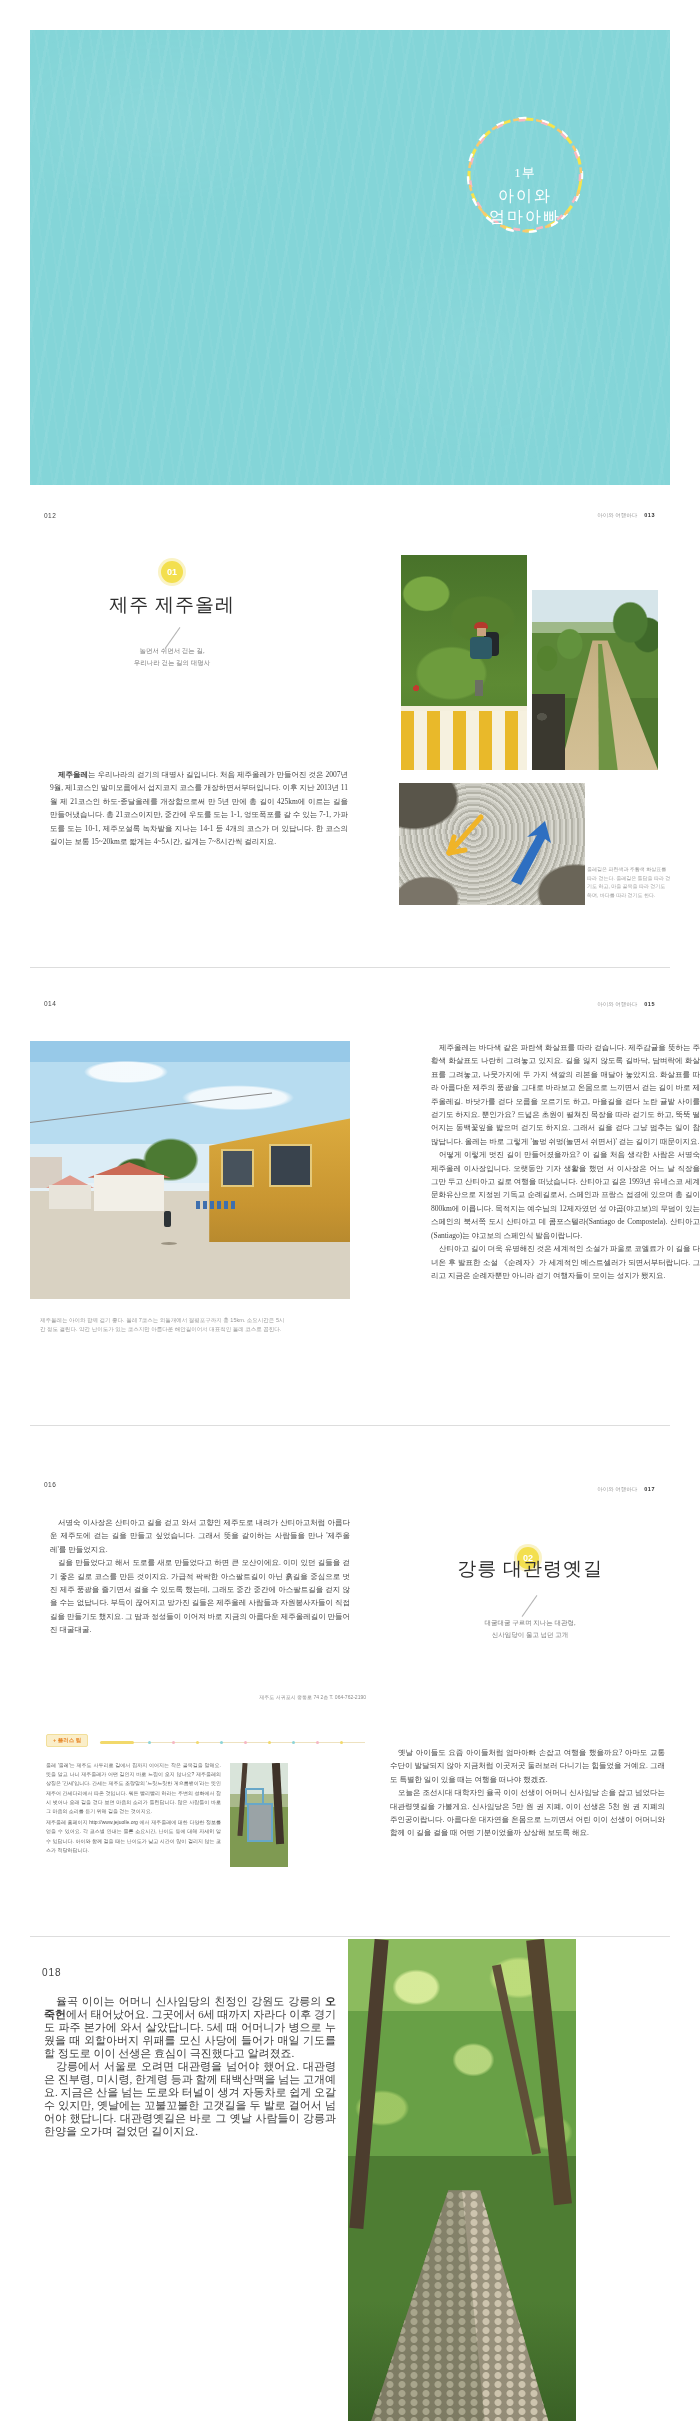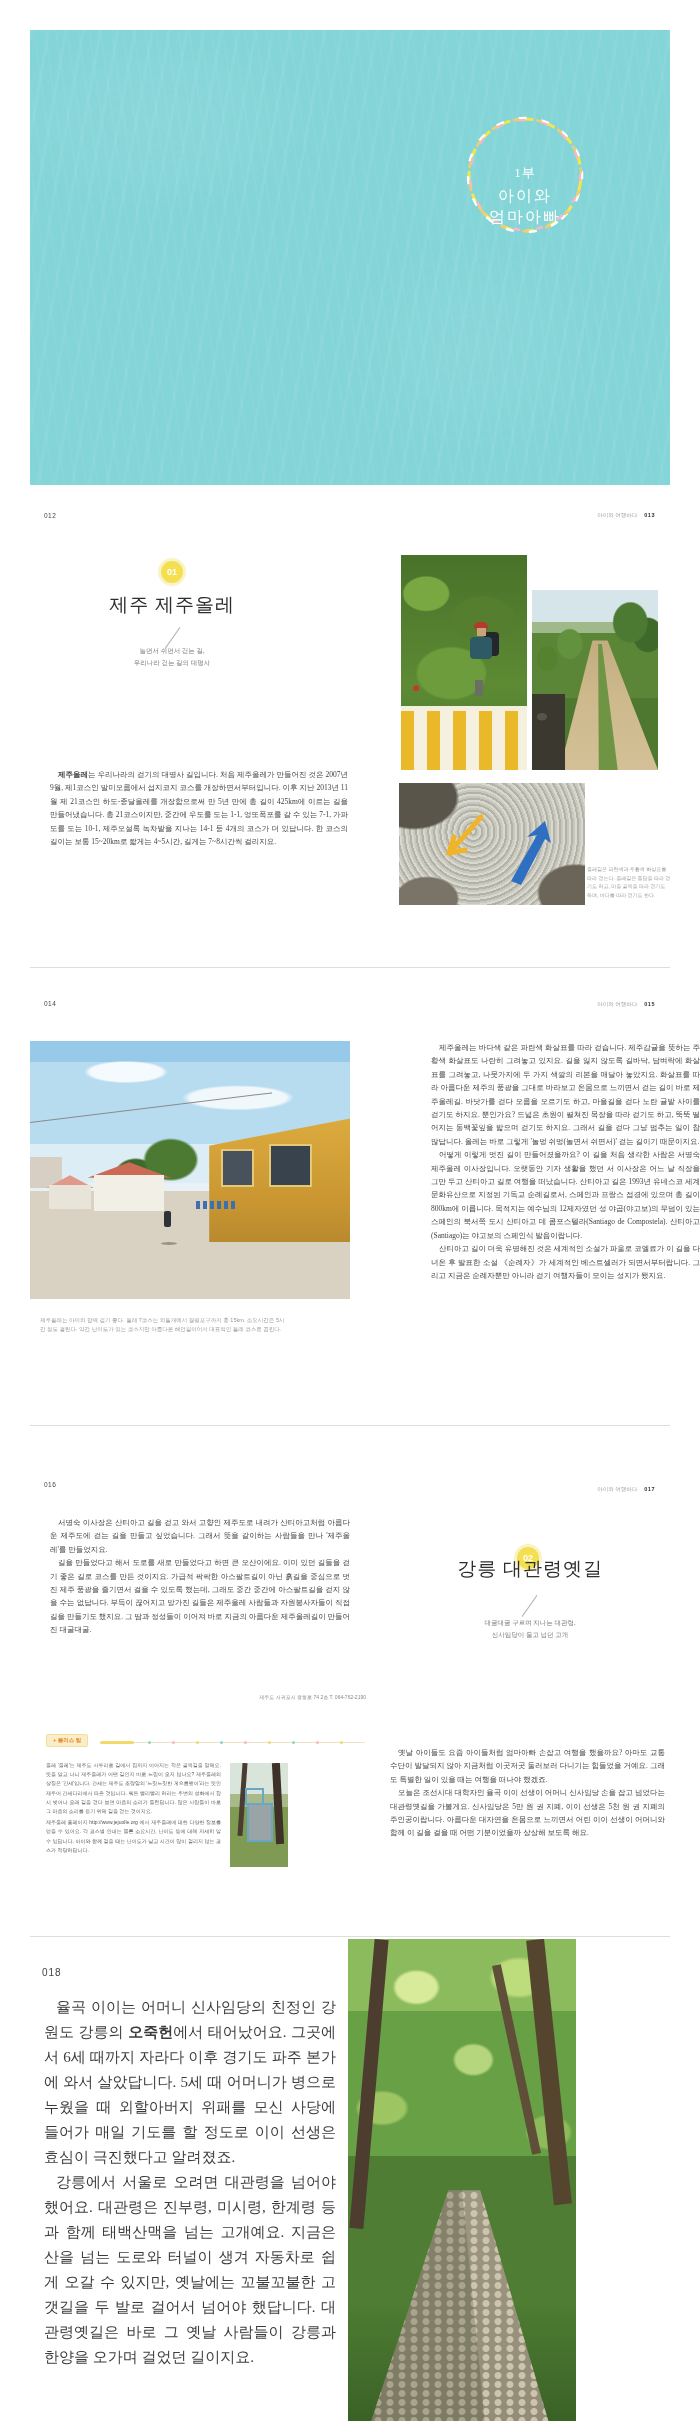--- a/index.html
+++ b/index.html
@@ -113,21 +113,21 @@
   .tip-text p{margin:0 0 2px 0;}
   .phT{background:linear-gradient(180deg,#d9e4da 0 30%,#a9b98a 30% 42%,#7f9a52 42% 100%);}
   .phT .tr1{position:absolute;left:18%;top:0;width:9%;height:70%;background:#4a3c30;transform:rotate(4deg);}
   .phT .tr2{position:absolute;right:10%;top:0;width:14%;height:78%;background:#3e3228;transform:rotate(-3deg);}
   .phT .sign{position:absolute;left:30%;top:38%;width:38%;height:34%;background:#9aa3a6;border:2px solid #68a7c8;}
   .phT .rail{position:absolute;left:26%;top:24%;width:26%;height:14%;border:2px solid #68a7c8;border-bottom:none;}
 
   
   #s5{top:1936px;height:485px;}
   .pnum-lg{position:absolute;font-family:"Liberation Sans",sans-serif;font-size:10px;color:#444;letter-spacing:1px;}
-  .body-lg{position:absolute;font-size:15px;line-height:25px;text-align:justify;color:#3c3c3c;}
+  .body-lg{position:absolute;font-size:11px;line-height:13px;text-align:justify;color:#3c3c3c;}
   .body-lg p{margin:0;text-indent:12px;}
   .phF{background:linear-gradient(180deg,#8cbb5e 0 15%,#68a046 15% 45%,#4e7d33 45% 75%,#3a6126 100%);}
   .phF .light{position:absolute;inset:0;background:
      radial-gradient(40px 30px at 30% 10%,rgba(223,240,160,.9) 0 50%,rgba(0,0,0,0) 60%),
      radial-gradient(50px 35px at 75% 8%,rgba(201,228,130,.8) 0 50%,rgba(0,0,0,0) 60%),
      radial-gradient(35px 28px at 55% 25%,rgba(214,236,148,.7) 0 50%,rgba(0,0,0,0) 60%),
      radial-gradient(45px 30px at 15% 35%,rgba(171,208,107,.8) 0 50%,rgba(0,0,0,0) 60%),
      radial-gradient(40px 30px at 88% 40%,rgba(150,194,96,.8) 0 50%,rgba(0,0,0,0) 60%);}
   .phF .tkL{position:absolute;left:6%;top:0;width:6%;height:60%;background:#4c3d2e;transform:rotate(5deg);}
   .phF .tkR{position:absolute;right:8%;top:0;width:8%;height:55%;background:#55452f;transform:rotate(-6deg);}

